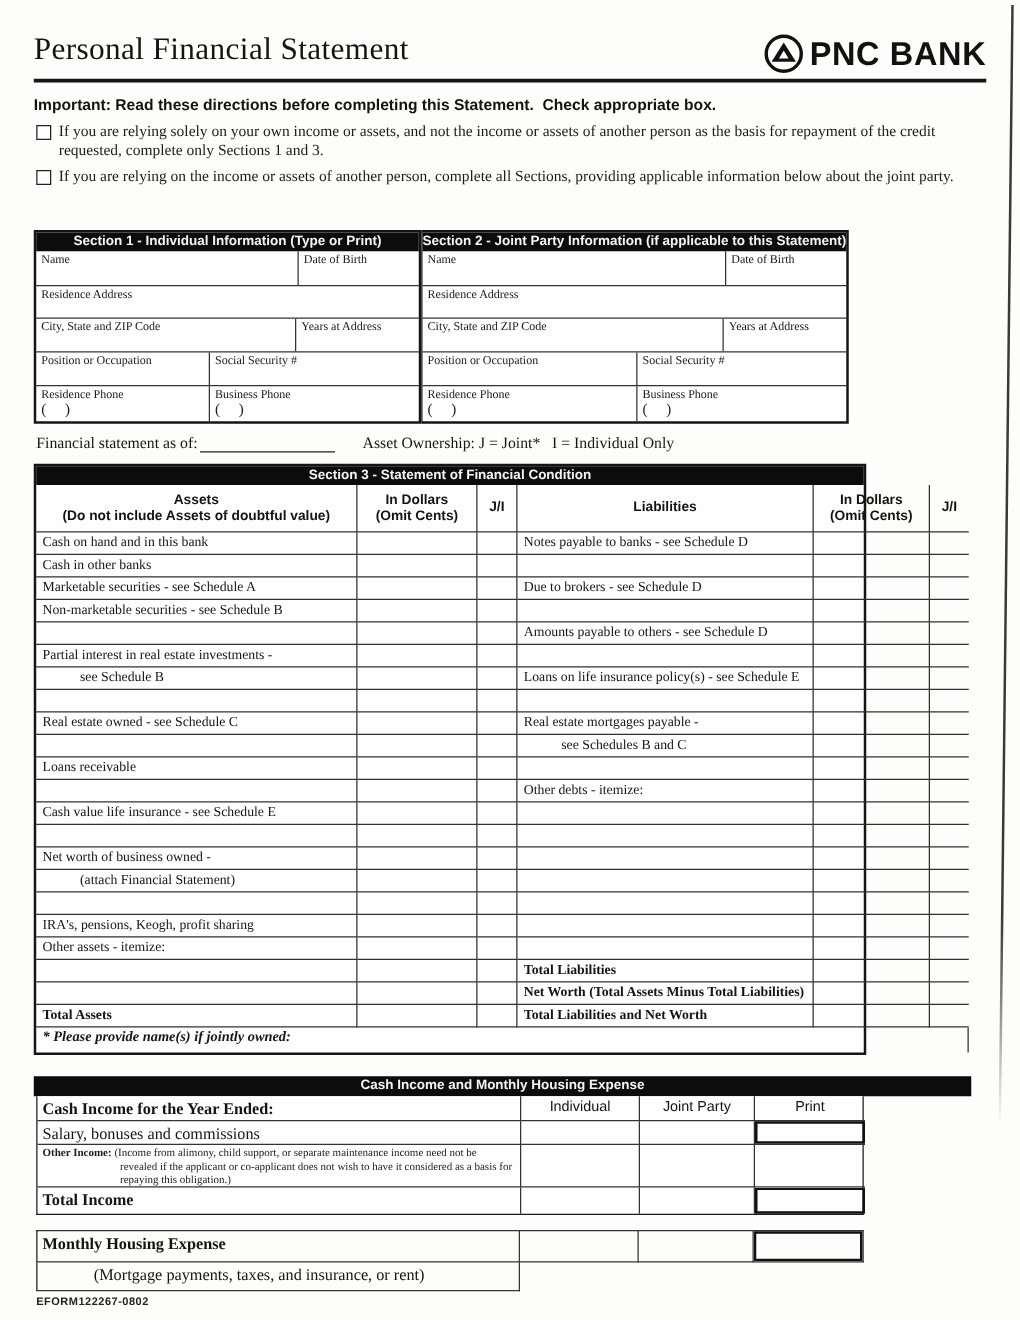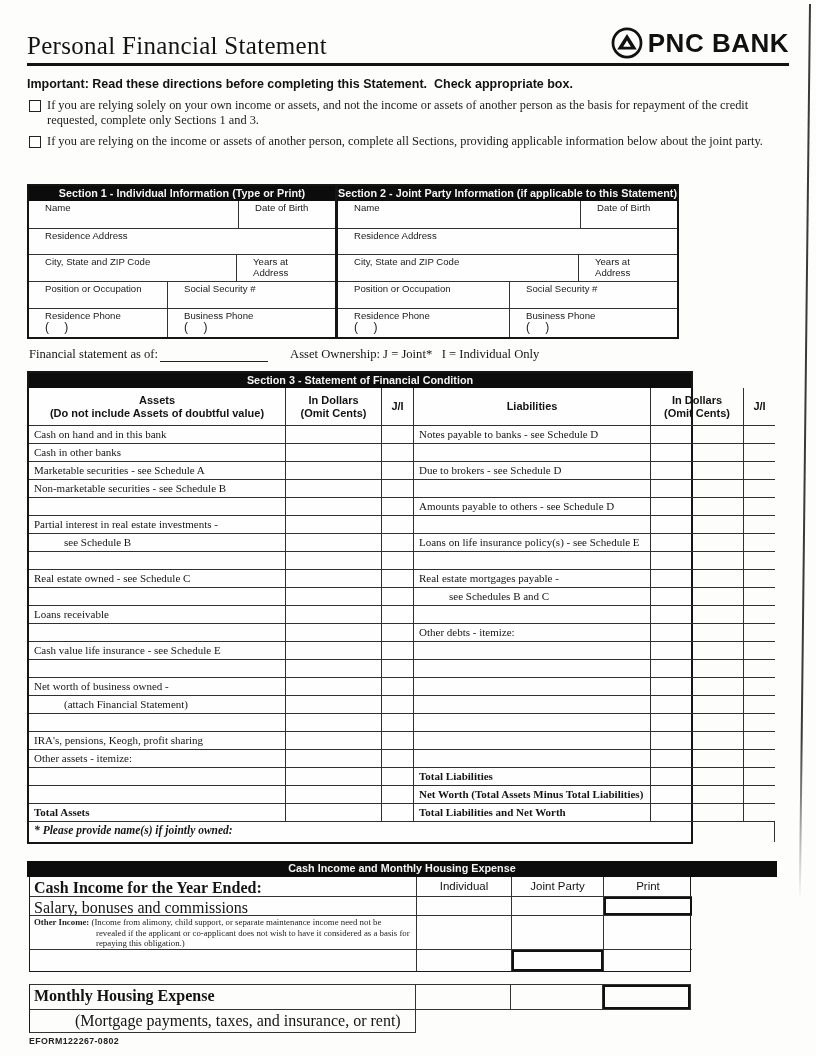--- a/index.html
+++ b/index.html
@@ -5,21 +5,21 @@
   * { box-sizing: border-box; margin: 0; padding: 0; }
   body { margin: 0; background: #ffffff; }
   .page {
     position: relative; width: 816px; height: 1056px;
     background: #fdfdfc; color: #161616; overflow: hidden;
     font-family: "Liberation Serif", serif;
   }
 
   
   .hdr { position: absolute; left: 27px; top: 26px; width: 762px;
-         display: flex; justify-content: space-between; align-items: flex-end;
+         display: flex; justify-content: space-between; 
          border-bottom: 3px solid #151515; padding-bottom: 3px; }
   .title { font-size: 25px; letter-spacing: 0.3px; color: #141414; }
   .logo { display: flex; align-items: center; gap: 4px; }
   .logo svg { display: block; }
   .logo-text { font-family: "Liberation Sans", sans-serif; font-weight: bold;
                font-size: 26px; letter-spacing: 0.5px; color: #111;
                transform: scaleY(1.02); white-space: pre; }
 
   .important { position: absolute; left: 27px; top: 77px; width: 740px;
                font-family: "Liberation Sans", sans-serif; font-weight: bold;
@@ -31,21 +31,21 @@
             margin-top: 2px; background: #fff; }
 
   
   .sec12 { position: absolute; left: 27px; top: 184px; width: 652px; display: flex; }
   .half { width: 381px; border: 2px solid #151515; background: #fefefe; }
   .half + .half { border-left-width: 1px; }
   .bar { background: #0c0c0c; color: #f4f4f4; text-align: center;
          font-family: "Liberation Sans", sans-serif; font-weight: bold;
          font-size: 10.8px; line-height: 15px; height: 15px; white-space: nowrap; overflow: hidden; }
   .row12 { display: flex; border-top: 1px solid #333; }
-  .c12 { flex: 1; padding: 1px 16px; font-family: Liberation Sans, sans-serif;
+  .c12 { flex: 1; padding: 1px 4px; font-family: Liberation Serif, serif;
          font-size: 9.6px; color: #1a1a1a; }
   .c12.fixed97 { flex: 0 0 97px; border-left: 1px solid #333; }
   .c12.fixed99 { flex: 0 0 99px; border-left: 1px solid #333; }
   .c12.fixed168 { flex: 0 0 168px; border-left: 1px solid #333; }
   .h27 { height: 27px; } .h26 { height: 26px; } .h29 { height: 29px; }
   .paren { font-size: 12px; letter-spacing: 6px; line-height: 12px; display: block; }
 
   
   .stmt { position: absolute; left: 29px; top: 347px; width: 740px;
           font-size: 12.6px; display: flex; align-items: flex-end; }
@@ -71,21 +71,21 @@
   .s3foot { grid-column: 1 / -1; height: 20px; font-size: 11.5px; font-weight: bold;
             font-style: italic; padding: 2px 0 0 5px; }
 
   
   .inc-bar { position: absolute; left: 27px; top: 861px; width: 750px; height: 16px; }
   .incgrid { position: absolute; left: 29px; top: 877px; width: 662px;
              display: grid; grid-template-columns: 387px 95px 92px 88px;
              border: 1.5px solid #1a1a1a; border-top: none; background: #fefefe; }
   .ic { border-right: 1px solid #333; border-bottom: 1px solid #333; overflow: hidden; }
   .ic:nth-child(4n) { border-right: none; }
-  .ic-lbl { font-size: 16px; padding: 2px 4px; color: #141414; }
+  .ic-lbl { font-size: 13px; padding: 2px 4px; color: #141414; }
   .ic-hd { font-family: "Liberation Sans", sans-serif; font-size: 11.5px;
            text-align: center; padding-top: 3px; color: #141414; }
   .h20 { height: 20px; } .h19 { height: 19px; } .h34 { height: 34px; } .h21 { height: 21px; }
   .bold-box { box-shadow: inset 0 0 0 2px #111; }
   .note { font-size: 8.8px; line-height: 10.6px; padding: 1px 3px 0 66px;
           text-indent: -62px; color: #1c1c1c; }
   .b { font-weight: bold; }
 
   
   .housing { position: absolute; left: 29px; top: 984px; width: 662px;
@@ -224,20 +224,21 @@
     <div class="ic h19"></div>
     <div class="ic h19 bold-box"></div>
 
     <div class="ic h34">
       <div class="note"><span class="b">Other Income:</span> <span>(Income from alimony, child support, or separate maintenance income need not be revealed if the applicant or co-applicant does not wish to have it considered as a basis for repaying this obligation.)</span></div>
     </div>
     <div class="ic h34"></div>
     <div class="ic h34"></div>
     <div class="ic h34"></div>
 
+    <div class="ic ic-lbl h21 b" style="border-bottom:none">Total Income</div>
     <div class="ic h21" style="border-bottom:none"></div>
     <div class="ic h21" style="border-bottom:none"></div>
     <div class="ic h21 bold-box" style="border-bottom:none"></div>
   </div>
 
   <div class="housing">
     <div class="hc ic-lbl b">Monthly Housing Expense</div>
     <div class="hc" style="border-left:none"></div>
     <div class="hc" style="border-left:none"></div>
     <div class="hc bold-box" style="border-left:none"></div>

